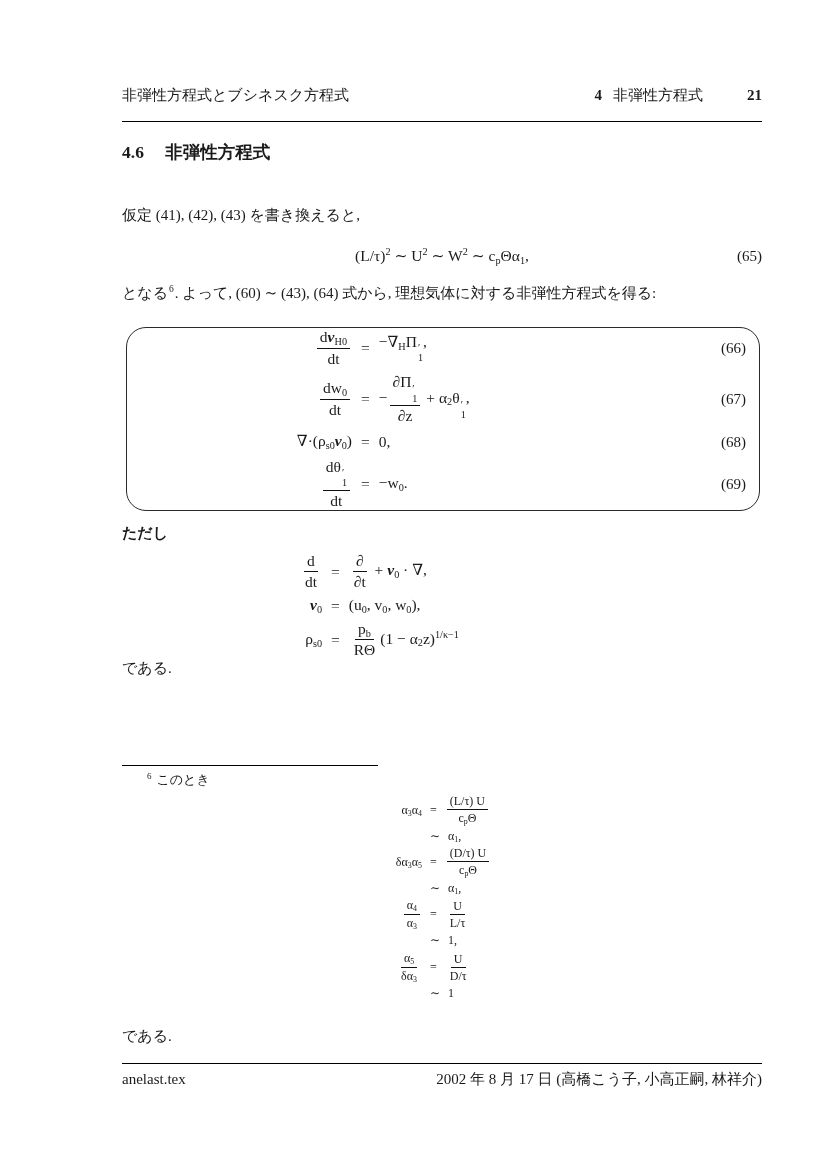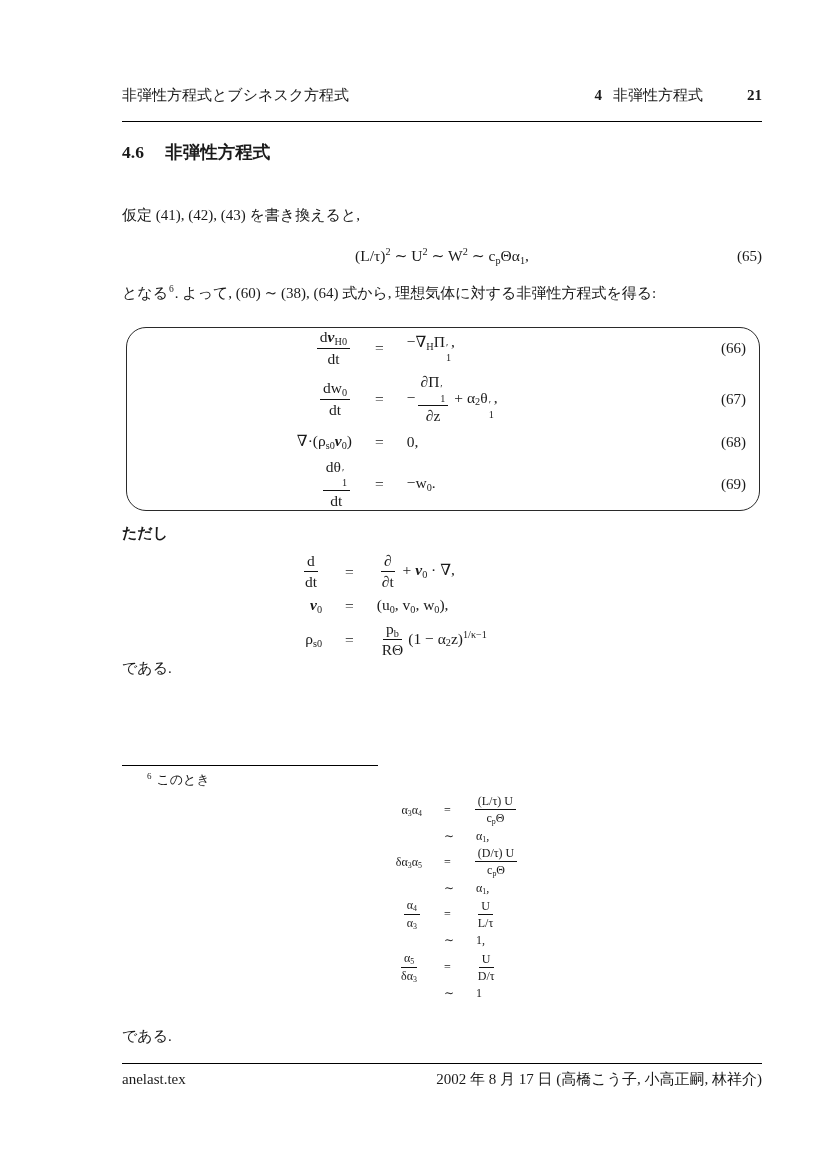--- a/index.html
+++ b/index.html
@@ -41,21 +41,21 @@
   }
   .eqno { position:absolute; right:0; top:50%; transform:translateY(-50%); font-size:15px; font-style:normal; }
 
   
   .eqbox {
     position:absolute; left:126px; top:327px; width:634px; height:184px;
     border:1.2px solid #2a2a2a; border-radius:20px;
     display:flex; flex-direction:column; justify-content:center; gap:5px;
     font-size:15.5px; box-sizing:border-box;
   }
-  .eqrow { position:relative; display:flex; align-items:center; min-height:22px;gap:14px; }
+  .eqrow { position:relative; display:flex; align-items:center; min-height:22px; }
   .eqrow .lhs { width:225px; text-align:right; }
   .eqrow .rel { padding:0 9px; }
   .eqrow .rhs { text-align:left; }
   .eqbox .eqno { right:13px; }
 
   
   .where {
     position:absolute; left:122px; top:552px; width:640px;
     display:flex; flex-direction:column; gap:3px; font-size:15.5px;
   }
@@ -109,21 +109,21 @@
     <span class="sec-title jp-g">非弾性方程式</span>
   </div>
 
   <p class="para p1">仮定 (41), (42), (43) を書き換えると,</p>
 
   <div class="eq65">
     <span><span class="mu">(</span><span class="mi">L/τ</span><span class="mu">)</span><span class="sup"><span class="mu">2</span></span><span class="mu"> ∼ </span><span class="mi">U</span><span class="sup"><span class="mu">2</span></span><span class="mu"> ∼ </span><span class="mi">W</span><span class="sup"><span class="mu">2</span></span><span class="mu"> ∼ </span><span class="mi">c</span><span class="sub"><span class="mi">p</span></span><span class="mu">Θ</span><span class="mi">α</span><span class="sub"><span class="mu">1</span></span><span class="mu">,</span></span>
     <span class="eqno">(65)</span>
   </div>
 
-  <p class="para p2"><span>となる</span><span class="fnmark">6</span><span>. よって, (60) ∼ (38), (64) 式から, 理想気体に対する非弾性方程式を得る:</span></p>
+  <p class="para p2"><span>となる</span><span class="fnmark">6</span><span>. よって, (60) ∼ (43), (64) 式から, 理想気体に対する非弾性方程式を得る:</span></p>
 
   <div class="eqbox">
     <div class="eqrow">
       <span class="lhs"><span class="frac">
             <span class="fn"><span class="mi">d</span><span class="mbi">v</span><span class="sub"><span class="mi">H</span><span class="mu">0</span></span></span>
             <span class="fd"><span class="mi">dt</span></span>
           </span></span>
       <span class="rel">=</span>
       <span class="rhs"><span class="mu">−∇</span><span class="sub"><span class="mi">H</span></span><span class="mu">Π</span><span class="ss">
             <span class="st"><span class="mu">′</span></span>

